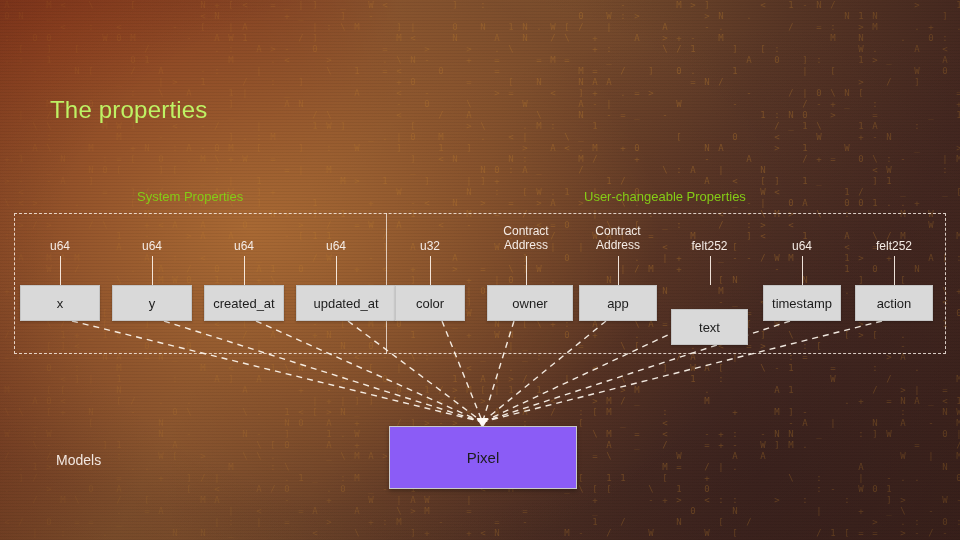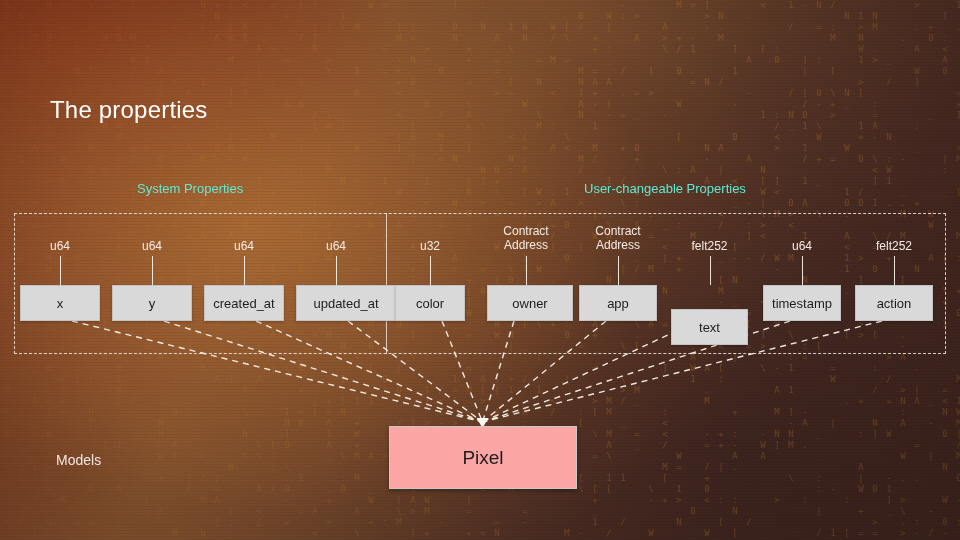--- a/index.html
+++ b/index.html
@@ -71,30 +71,31 @@
     font-weight: bold;
     font-size: 35px;
     letter-spacing: 1.5px;
     color: #ffffff;
   }
   .subtitle {
     position: absolute;
     left: 50px; top: 96px;
     font-size: 24px;
     font-weight: 300;
-    color: #ffffff;
+    color: #bef264;
     letter-spacing: 0.2px;
   }
 
   
   .group-label {
     position: absolute;
     font-size: 13px;
-    color: #5eead4;
+    color: #84cc16;
     white-space: nowrap;
+    margin-top: 8px;
   }
   #lbl-system   { left: 137px; top: 181px; }
   #lbl-user     { left: 584px; top: 181px; }
 
   
   .props-frame {
     position: absolute;
     left: 14px; top: 213px;
     width: 932px; height: 141px;
     border: 1px dashed rgba(255,246,238,0.80);
@@ -140,27 +141,27 @@
   .models-label {
     position: absolute;
     left: 56px; top: 452px;
     font-size: 14px;
     color: #f2e7e0;
   }
   .pixel-box {
     position: absolute;
     left: 389px; top: 426px;
     width: 188px; height: 63px;
-    background: #fca5a5;
+    background: #8b5cf6;
     border: 1px solid #c9c9c9;
     box-sizing: border-box;
     display: flex;
     align-items: center;
     justify-content: center;
-    font-size: 19px;
+    font-size: 15px;
     color: #1d1d1d;
     box-shadow: 0 2px 4px rgba(0,0,0,0.3);
   }
 
   #edges { position: absolute; inset: 0; pointer-events: none; }
 </style>
 </head>
 <body>
 
 <div id="slide">

